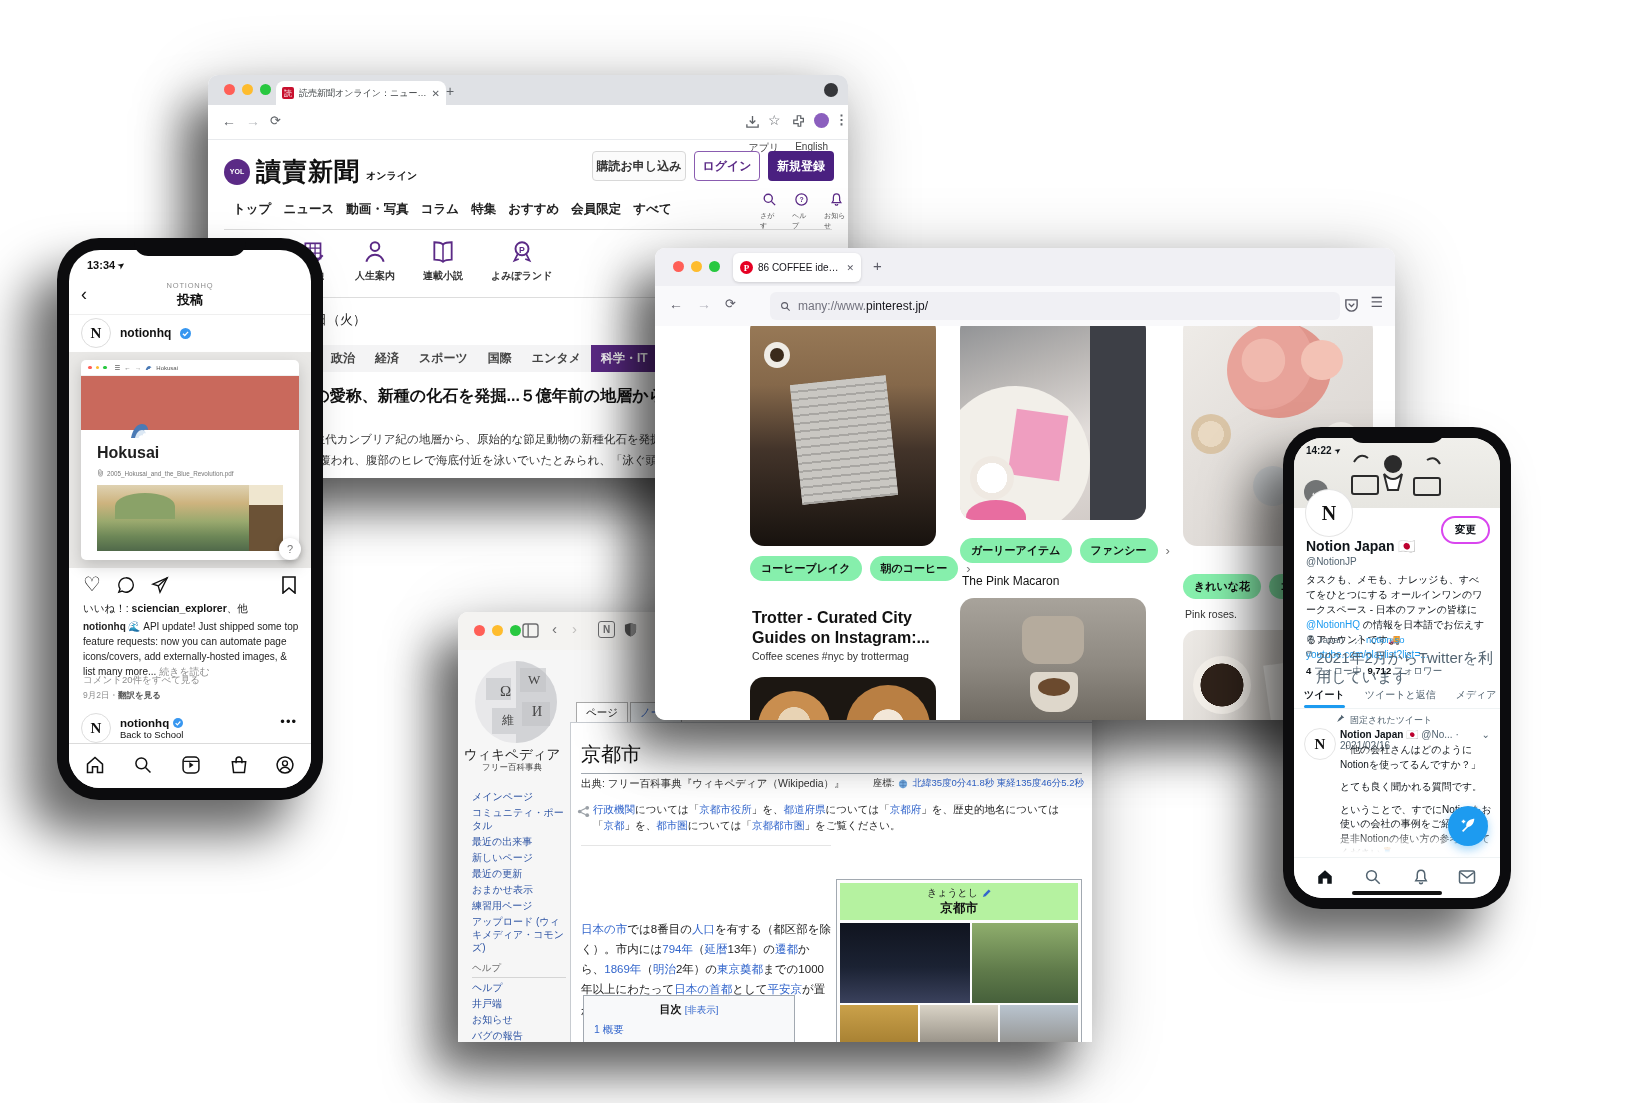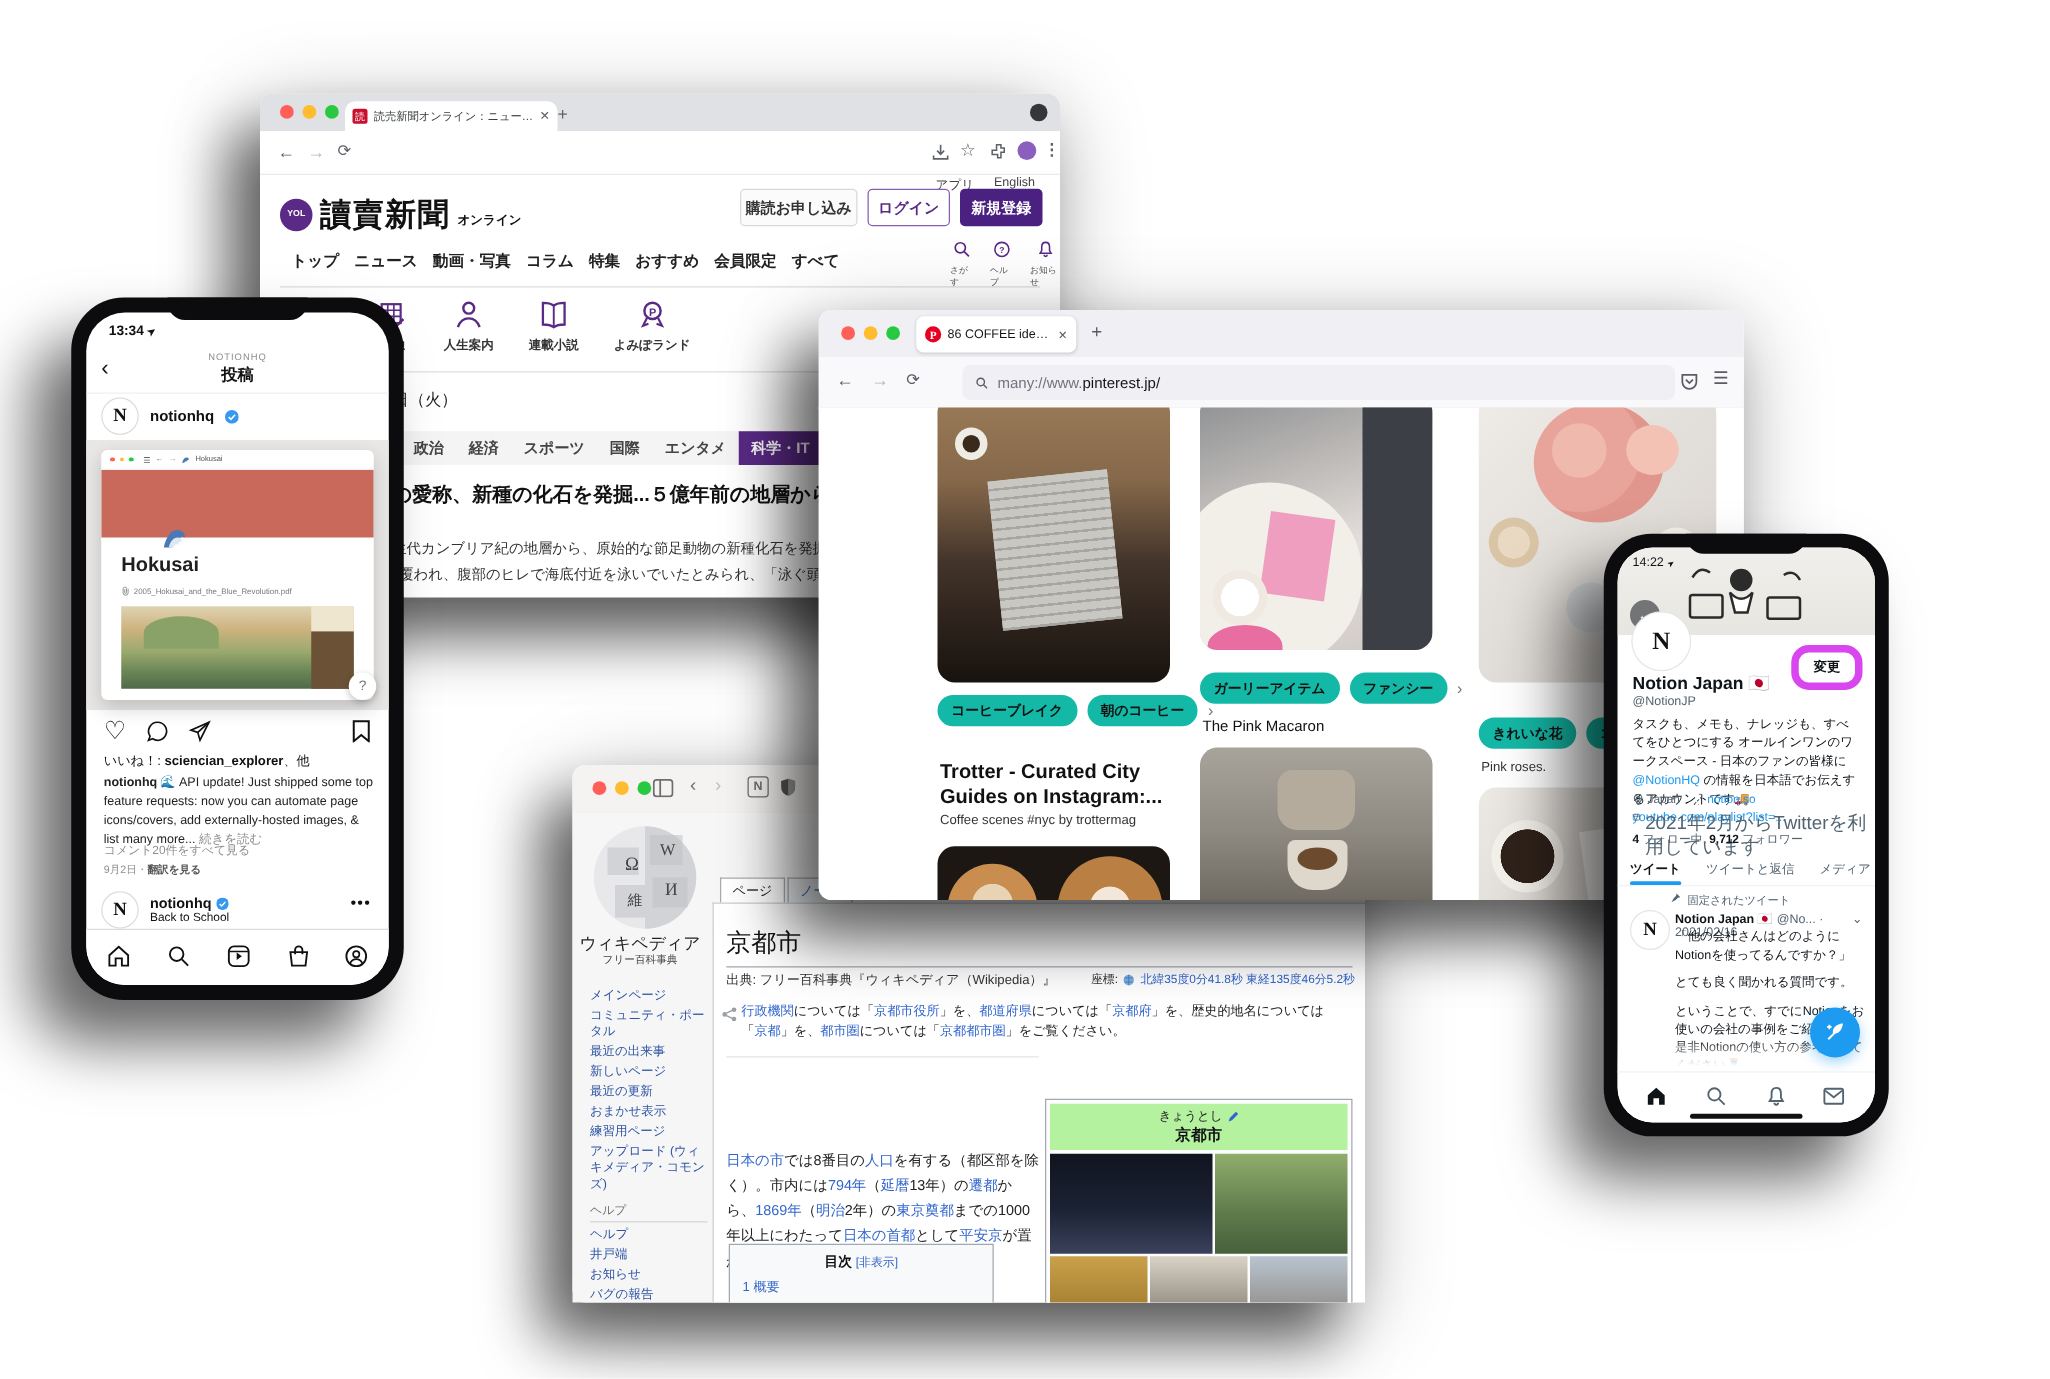--- a/index.html
+++ b/index.html
@@ -19,21 +19,21 @@
   .c-toolbar{position:absolute;left:0;top:30px;right:0;height:34px;background:#fff;border-bottom:1px solid #e8eaed;}
   .c-pill{position:absolute;left:84px;top:5px;width:443px;height:24px;background:#f1f3f4;border-radius:13px;display:flex;align-items:center;gap:6px;padding:0 10px;font-size:11.5px;color:#202124;box-sizing:border-box;}
   .navitem{font-size:12.5px;font-weight:bold;color:#222;}
   .ybtn{display:flex;align-items:center;justify-content:center;font-size:12px;font-weight:bold;border-radius:4px;box-sizing:border-box;position:absolute;height:30px;}
   .qicon{display:flex;flex-direction:column;align-items:center;gap:4px;color:#5b2a86;}
   .qicon .ql{font-size:10px;color:#333;font-weight:bold;}
   .cat{padding:5px 10px;font-size:12px;font-weight:bold;color:#444;}
   .cat.active{background:#5b2a86;color:#fff;}
   
   .f-tab{position:absolute;left:78px;top:5px;width:128px;height:29px;background:#fff;border-radius:6px;box-shadow:0 1px 3px rgba(0,0,0,.15);display:flex;align-items:center;gap:5px;padding:0 7px;font-size:10px;color:#15141a;box-sizing:border-box;}
-  .pin-tag{height:25px;display:flex;align-items:center;padding:0 11px;background:#14b8a6;border-radius:13px;font-size:11px;font-weight:bold;color:#111;white-space:nowrap;}
+  .pin-tag{height:25px;display:flex;align-items:center;padding:0 11px;background:#86efac;border-radius:13px;font-size:11px;font-weight:bold;color:#111;white-space:nowrap;}
   .pin-img{border-radius:14px;position:absolute;overflow:hidden;}
   .wk-link{color:#3366cc;}
   .b{font-weight:bold;}
   .side-a{font-size:10px;color:#2f55a4;line-height:1.3;margin-bottom:3px;}
   
   .phone{position:absolute;background:#0c0c0e;box-shadow:-30px 34px 50px rgba(0,0,0,.6);}
   .screen{position:absolute;background:#fff;overflow:hidden;}
   .notch{position:absolute;top:0;left:50%;transform:translateX(-50%);background:#0c0c0e;border-radius:0 0 14px 14px;}
   .tlink{color:#1d9bf0;}
   .gray{color:#536471;}
@@ -513,27 +513,27 @@
 
     <div class="a" style="left:0;top:0;right:0;height:70px;background:#edecE8;background:linear-gradient(180deg,#f0efeb 0%,#e7e6e1 100%);">
       <svg width="206" height="70" viewBox="0 0 206 70">
         <rect x="58" y="38" width="26" height="18" rx="2" fill="none" stroke="#2b2b2b" stroke-width="2"></rect>
         <rect x="120" y="40" width="26" height="17" rx="2" fill="none" stroke="#2b2b2b" stroke-width="2"></rect>
         <circle cx="99" cy="26" r="9" fill="#2b2b2b"></circle>
         <path d="M90 36q9 10 18 0l-4 16h-10z" fill="#fff" stroke="#2b2b2b" stroke-width="2"></path>
         <path d="M60 24q6-10 14-4M146 26q-5-9-13-4" fill="none" stroke="#2b2b2b" stroke-width="2"></path>
       </svg>
     </div>
-    <div class="a" style="left:12px;top:7px;font-size:10px;font-weight:normal;color:#0f1419;display:flex;gap:3px;align-items:center;justify-content:space-between;">
+    <div class="a" style="left:12px;top:7px;font-size:10px;font-weight:bold;color:#0f1419;display:flex;gap:3px;align-items:center;justify-content:space-between;">
           <span>14:22</span>
           <span style="font-size:7px;transform:rotate(-35deg);">➤</span>
         </div>
     <div class="a" style="left:10px;top:42px;width:24px;height:24px;border-radius:50%;background:rgba(15,20,25,.55);color:#fff;display:flex;align-items:center;justify-content:center;font-size:12px;">←</div>
     <div class="a" style="left:12px;top:52px;width:40px;height:40px;border-radius:50%;background:#fff;border:3px solid #fff;box-shadow:0 0 0 1px #e5e5e5;display:flex;align-items:center;justify-content:center;font-weight:900;font-family:'Liberation Serif',serif;font-size:20px;">N</div>
-    <div class="a" style="right:10px;top:78px;height:24px;padding:0 12px;border:6px solid #d946ef;border-radius:14px;display:flex;align-items:center;font-size:10.5px;font-weight:bold;color:#0f1419;">変更</div>
+    <div class="a" style="right:10px;top:78px;height:24px;padding:0 12px;border:2px solid #d946ef;border-radius:14px;display:flex;align-items:center;font-size:10.5px;font-weight:bold;color:#0f1419;">変更</div>
     <div class="a" style="left:12px;top:100px;font-size:14px;font-weight:800;color:#0f1419;"><span>Notion Japan</span> <span>🇯🇵</span></div>
     <div class="a" style="left:12px;top:118px;font-size:10px;color:#536471;">@NotionJP</div>
     <div class="a" style="left:12px;top:134px;width:182px;font-size:10px;line-height:1.5;color:#0f1419;"><span>タスクも、メモも、ナレッジも、すべてをひとつにする オールインワンのワークスペース - 日本のファンの皆様に </span><span class="tlink">@NotionHQ</span><span> の情報を日本語でお伝えするアカウントです🚚 </span><span class="tlink">youtube.com/playlist?list=...</span></div>
     <div class="a" style="left:12px;top:196px;display:flex;gap:10px;font-size:9.5px;color:#536471;align-items:center;">
       <span style="display:flex;gap:3px;align-items:center;">
             <svg width="9" height="9" viewBox="0 0 12 12">
               <circle cx="6" cy="5" r="2" fill="none" stroke="#536471" stroke-width="1.2"></circle>
               <path d="M6 11C3.5 8 2 6.5 2 4.7A4 4 0 0 1 10 4.7C10 6.5 8.5 8 6 11z" fill="none" stroke="#536471" stroke-width="1.2"></path>
             </svg>
             <span>Japan</span>

